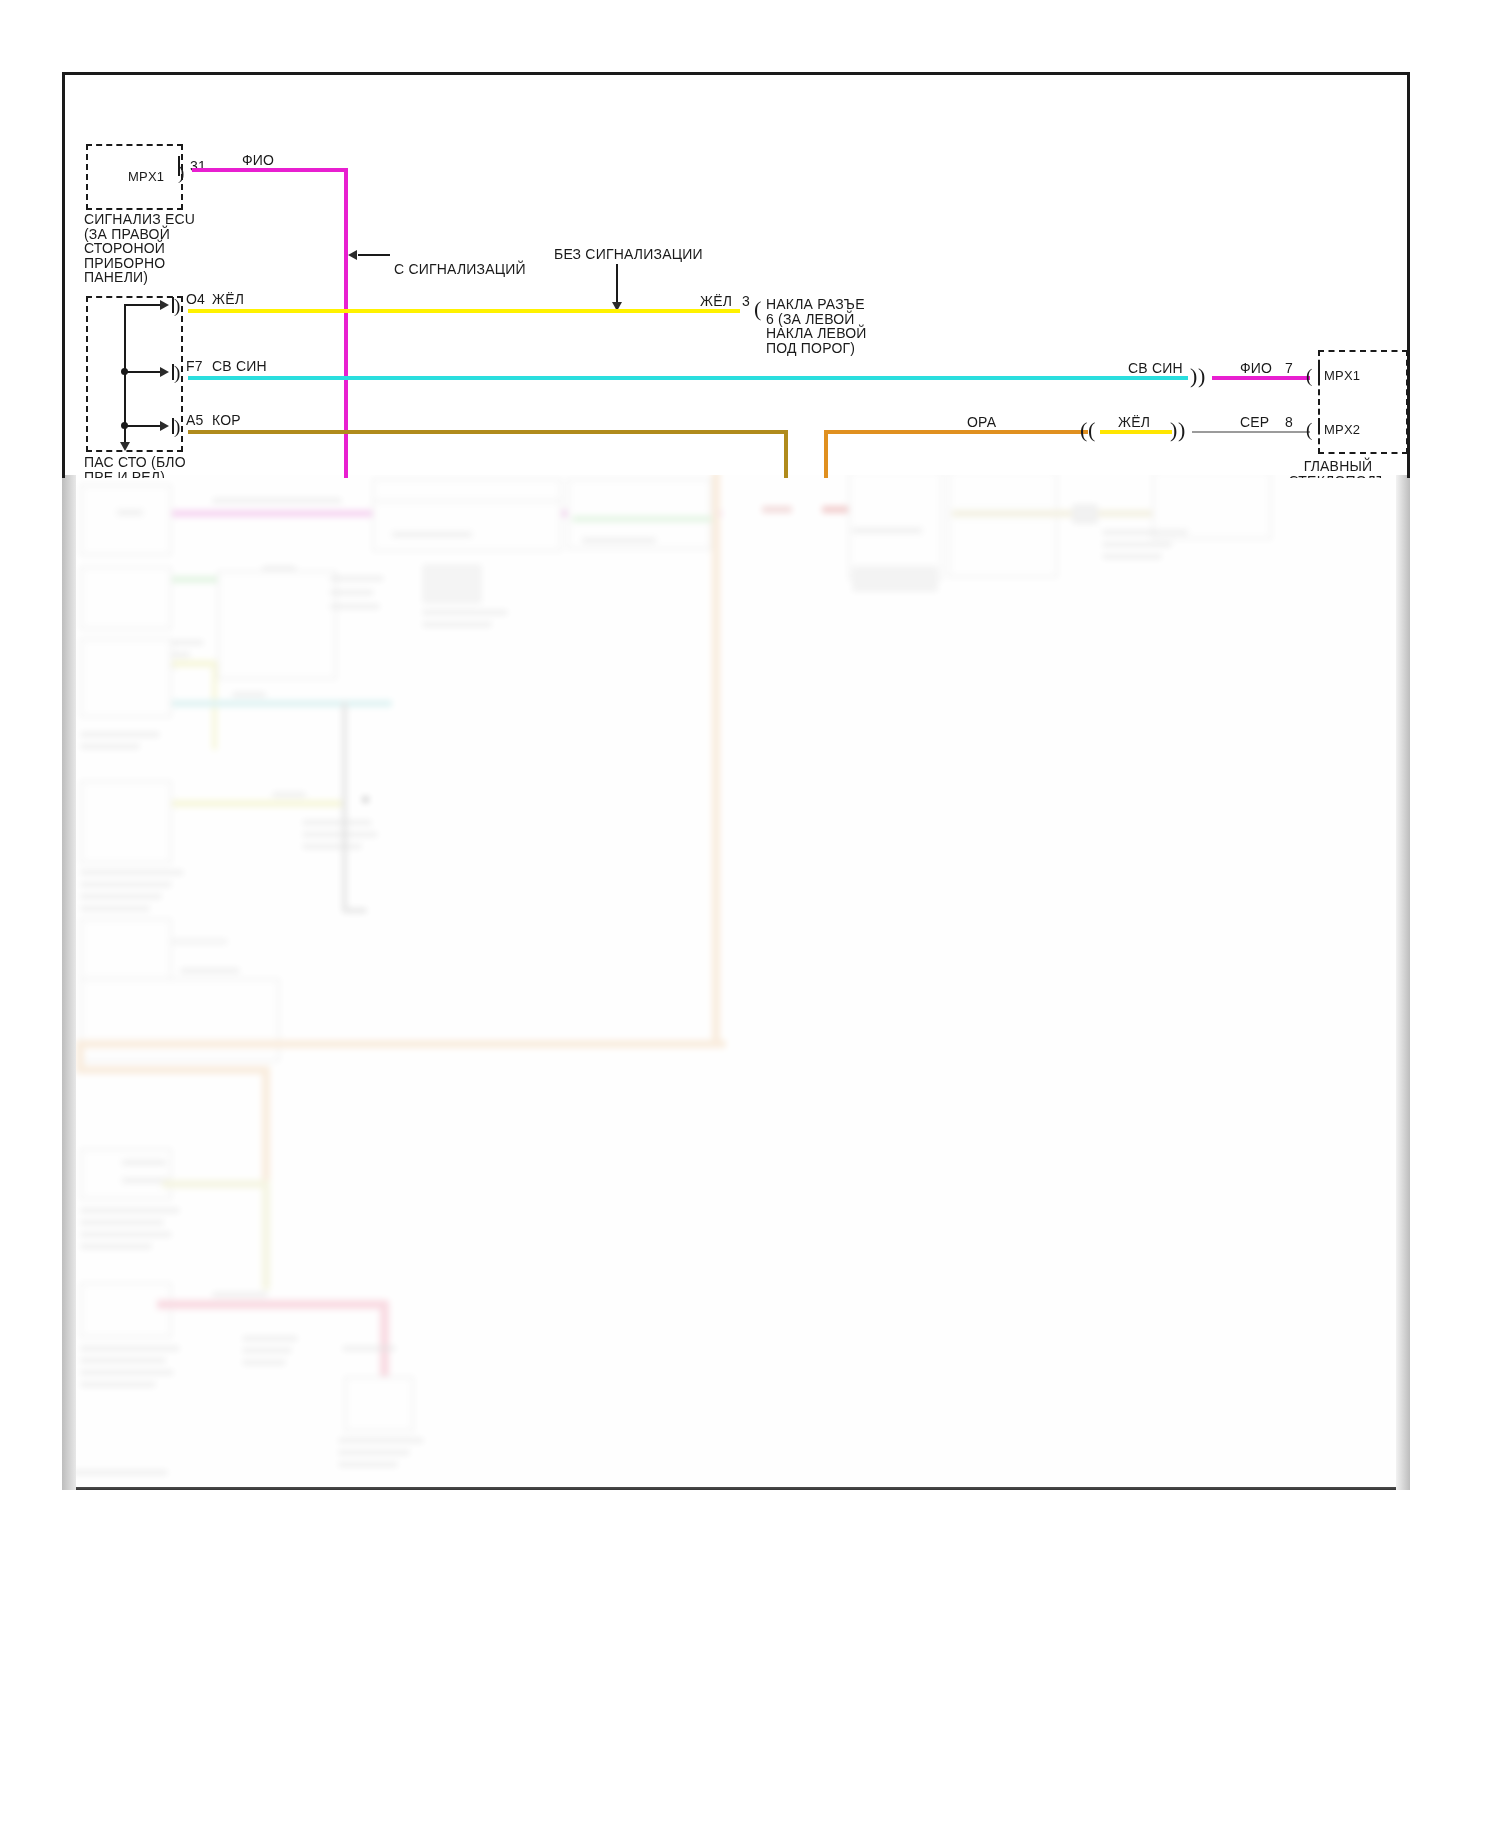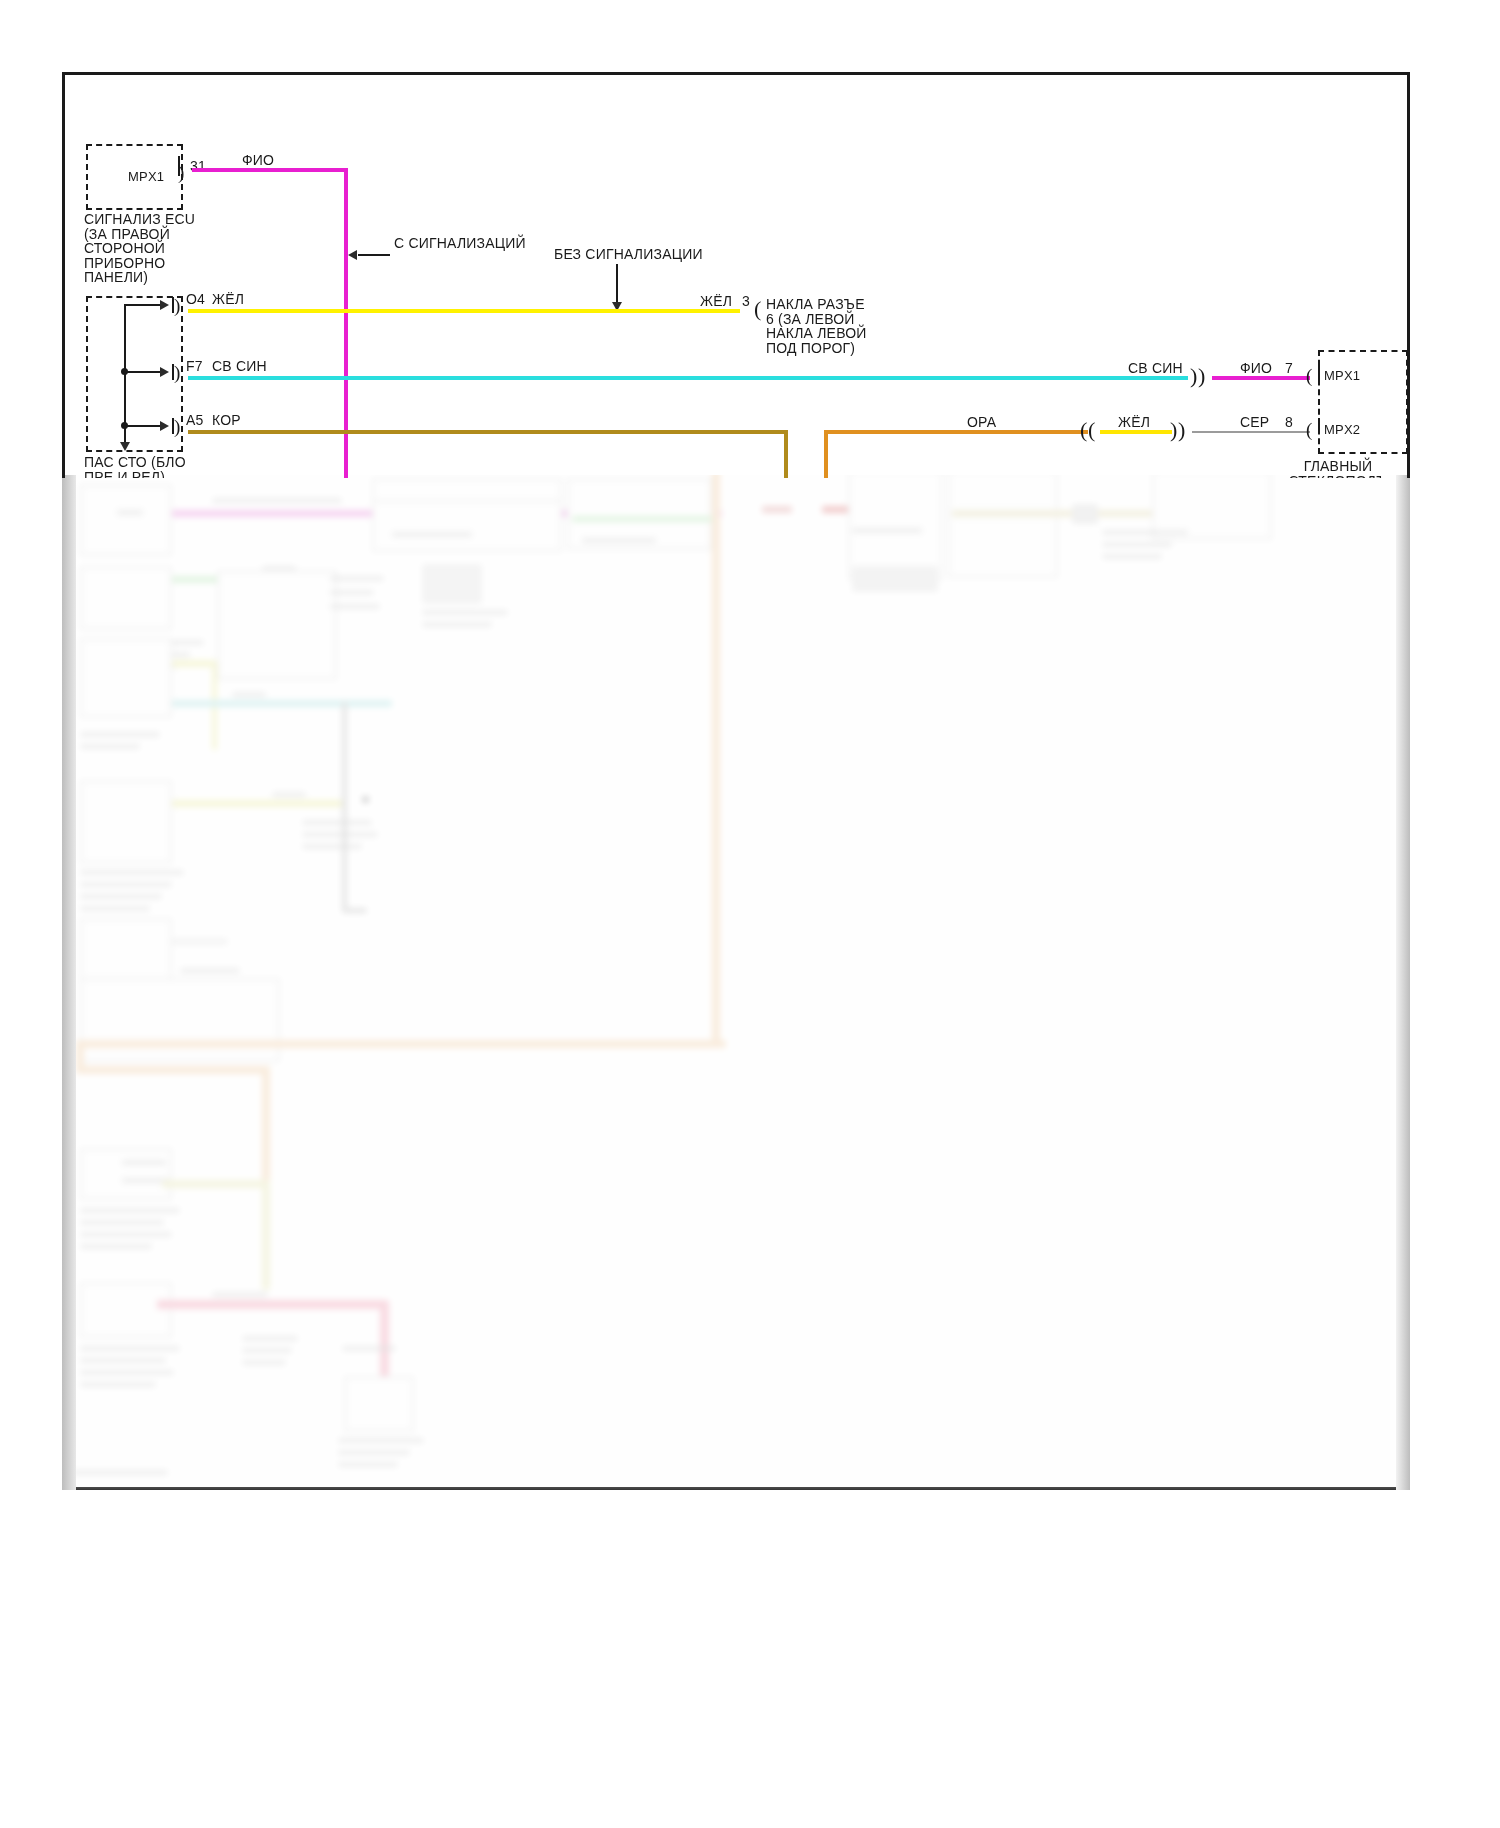--- a/index.html
+++ b/index.html
@@ -262,21 +262,21 @@
       <span>СТОРОНОЙ ПРИБОРНО</span><br>
       <span>ПАНЕЛИ)</span>
     </div>
 
     <div class="wire wh" style="left:192px; top:168px; width:154px; background:#e81fd0;"></div>
     <div class="lbl" style="left:242px; top:153px;">ФИО</div>
     <div class="wire wv" style="left:344px; top:168px; height:340px; background:#e81fd0;"></div>
 
     <div class="stub" style="left:358px; top:254px; width:32px; height:2px;"></div>
     <div class="arrow-left" style="left:348px; top:250px;"></div>
-    <div class="lbl" style="left:394px; top:236px;">С СИГНАЛИЗАЦИЙ</div>
+    <div class="lbl" style="left:394px; top:262px;">С СИГНАЛИЗАЦИЙ</div>
 
     <div class="lbl" style="left:554px; top:247px;">БЕЗ СИГНАЛИЗАЦИИ</div>
     <div class="stub" style="left:616px; top:264px; width:2px; height:40px;"></div>
     <div class="arrow-down" style="left:612px; top:302px;"></div>
 
     <div class="box-dashed" style="left:86px; top:296px; width:97px; height:156px;"></div>
 
     <div class="stub" style="left:124px; top:304px; width:2px; height:140px;"></div>
     <div class="arrow-down" style="left:120px; top:442px;"></div>
 

